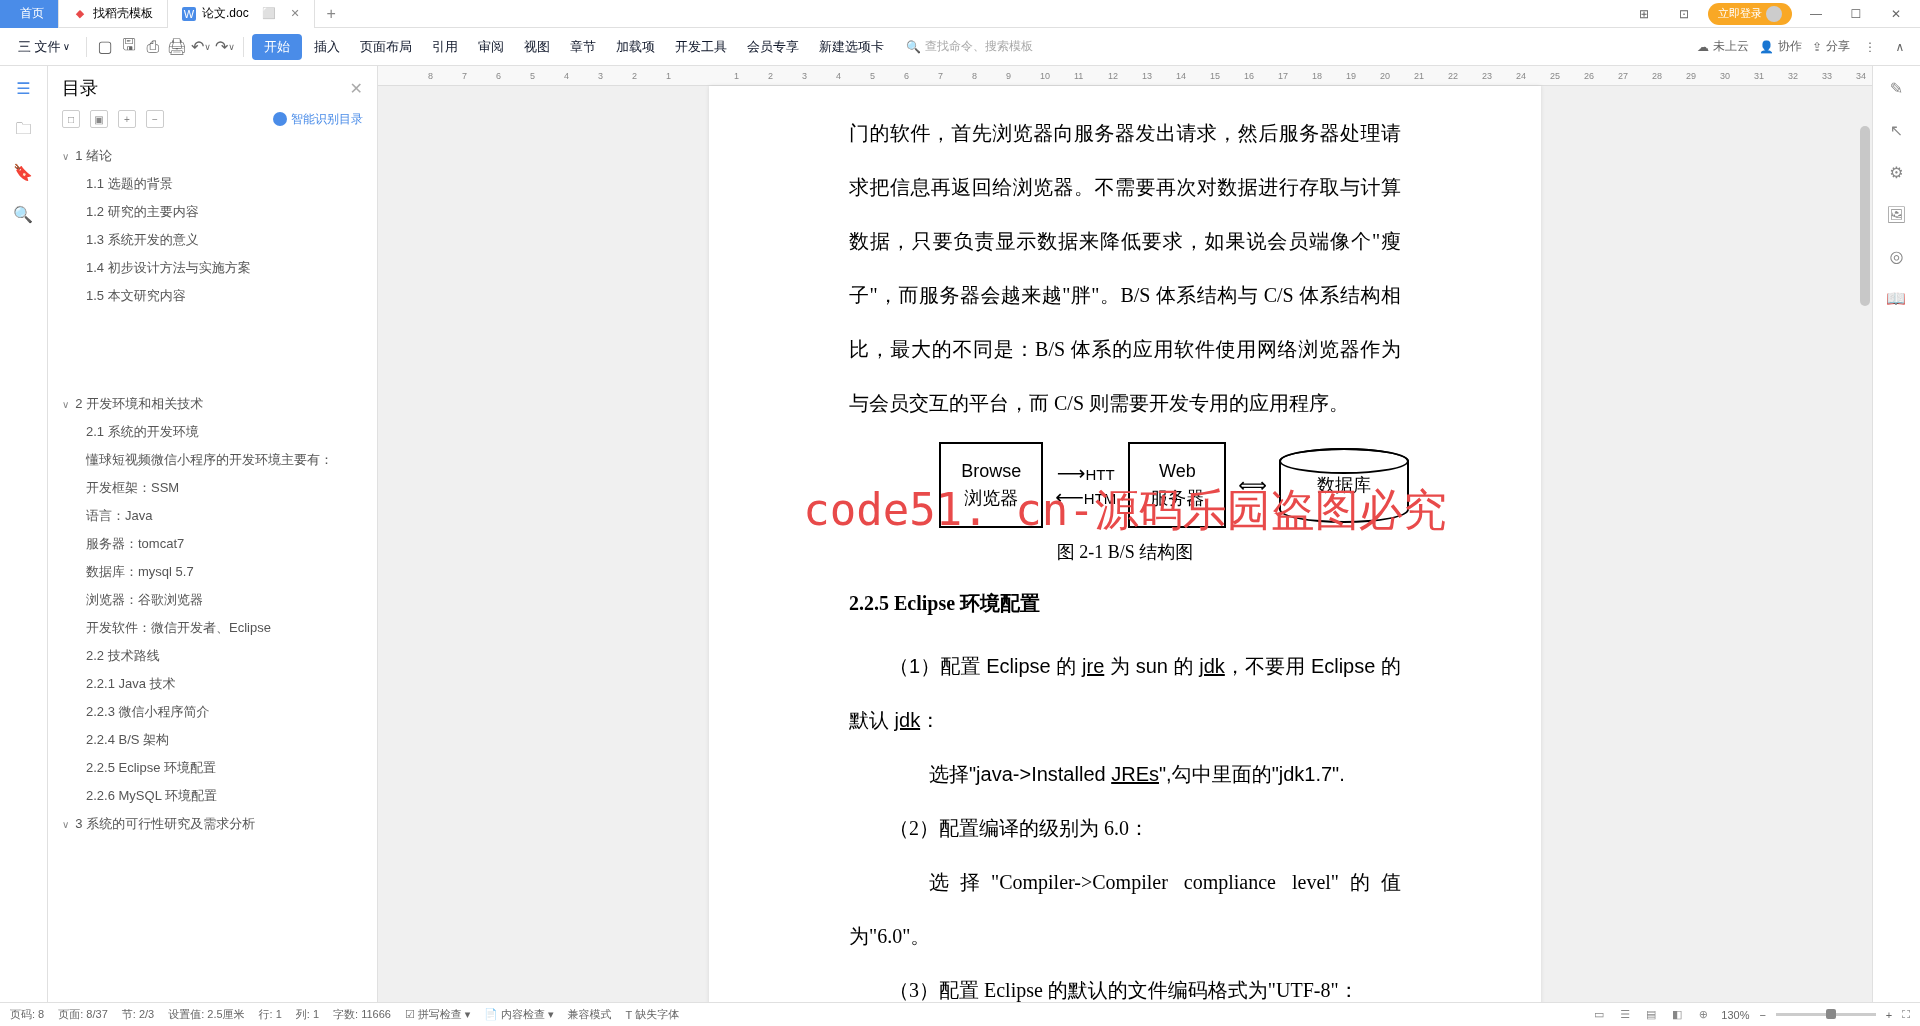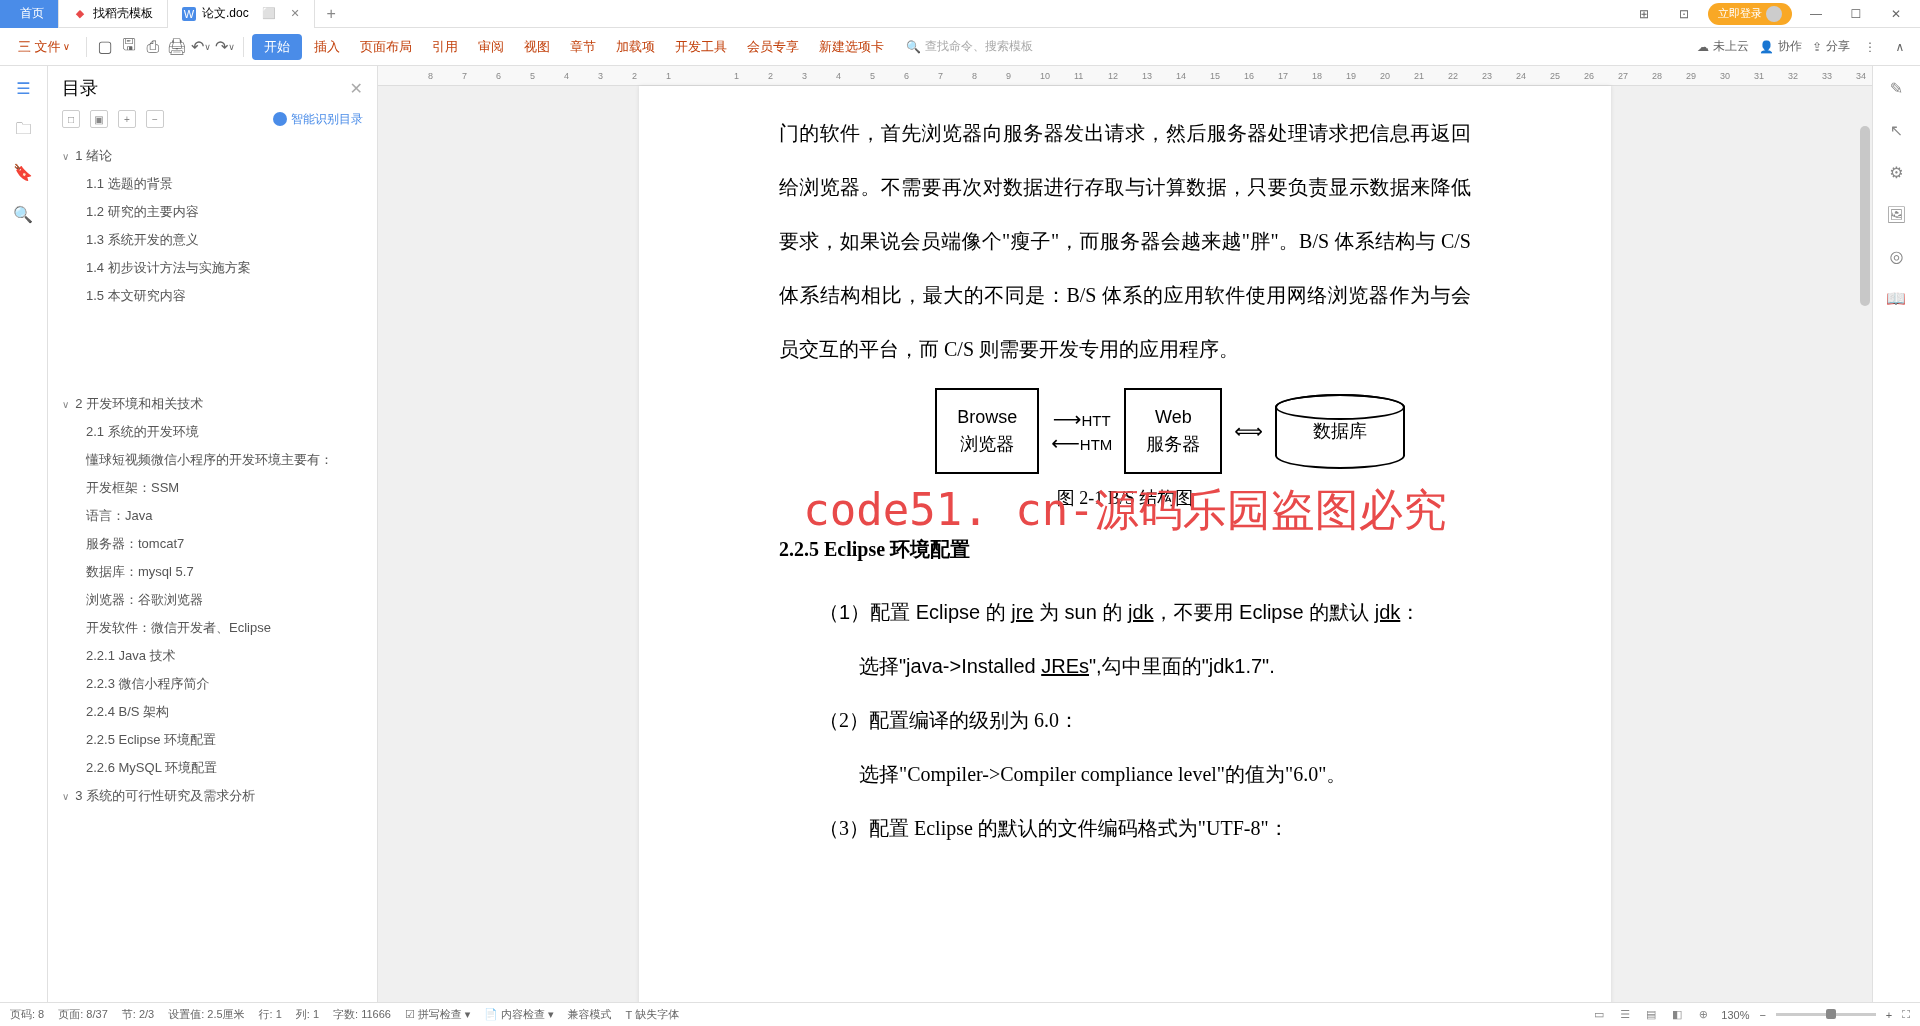--- a/index.html
+++ b/index.html
@@ -9,21 +9,21 @@
 .tab.home { background: #4a8ce8; color: #fff; padding-left: 20px; }
 .tab.active { background: #fff; }
 .tab-icon { width: 14px; height: 14px; display: inline-flex; align-items: center; justify-content: center; font-size: 11px; }
 .tab-close { margin-left: 8px; color: #888; font-size: 11px; }
 .tab-add { padding: 0 12px; color: #888; font-size: 16px; }
 .titlebar-right { margin-left: auto; display: flex; align-items: center; gap: 8px; padding-right: 8px; }
 .win-btn { width: 32px; height: 28px; display: flex; align-items: center; justify-content: center; color: #666; font-size: 12px; cursor: pointer; }
 .login-btn { background: #f9a825; color: #fff; padding: 3px 10px; border-radius: 14px; font-size: 11px; display: flex; align-items: center; gap: 4px; }
 .avatar { width: 16px; height: 16px; background: #ccc; border-radius: 50%; }
 .toolbar { height: 38px; background: #fff; display: flex; align-items: center; padding: 0 10px; border-bottom: 1px solid #e0e0e0; gap: 4px; }
-.tb-btn { padding: 4px 8px; font-size: 13px; color: #c2410c; cursor: pointer; display: flex; align-items: center; gap: 2px; }
+.tb-btn { padding: 4px 8px; font-size: 13px; color: #0f172a; cursor: pointer; display: flex; align-items: center; gap: 2px; }
 .tb-btn.primary { background: #4a8ce8; color: #fff; border-radius: 4px; padding: 4px 12px; }
 .tb-icon { width: 20px; height: 20px; display: flex; align-items: center; justify-content: center; color: #666; cursor: pointer; }
 .tb-sep { width: 1px; height: 20px; background: #e0e0e0; margin: 0 4px; }
 .search-box { display: flex; align-items: center; color: #aaa; font-size: 12px; gap: 4px; margin-left: 10px; }
 .toolbar-right { margin-left: auto; display: flex; align-items: center; gap: 10px; font-size: 12px; color: #666; }
 .cloud-status { display: flex; align-items: center; gap: 4px; }
 .main { display: flex; height: calc(100% - 28px - 38px - 24px); }
 .left-rail { width: 48px; background: #fff; border-right: 1px solid #e0e0e0; display: flex; flex-direction: column; align-items: center; padding-top: 10px; gap: 18px; }
 .rail-icon { width: 24px; height: 24px; display: flex; align-items: center; justify-content: center; color: #888; cursor: pointer; }
 .rail-icon.active { color: #4a8ce8; }
@@ -35,21 +35,21 @@
 .smart-toc { margin-left: auto; font-size: 12px; color: #4a8ce8; display: flex; align-items: center; gap: 4px; }
 .smart-icon { width: 14px; height: 14px; background: #4a8ce8; border-radius: 50%; }
 .toc { flex: 1; overflow: auto; padding: 10px 0; }
 .toc-item { padding: 5px 14px 5px 24px; font-size: 13px; color: #555; cursor: pointer; display: flex; align-items: center; gap: 6px; }
 .toc-item.l1 { padding-left: 14px; font-size: 13px; }
 .toc-item.l2 { padding-left: 38px; }
 .toc-chevron { font-size: 10px; color: #888; }
 .doc-area { flex: 1; background: #f0f0f0; position: relative; overflow: hidden; }
 .ruler { height: 20px; background: #f8f8f8; border-bottom: 1px solid #ddd; font-size: 9px; color: #888; display: flex; align-items: center; padding-left: 50px; gap: 20px; }
 .ruler span { min-width: 14px; }
-.page { background: #fff; margin: 0 auto; width: 972px; height: 100%; padding: 20px 140px; position: relative; box-shadow: 0 0 4px rgba(0,0,0,0.1); overflow: hidden; }
+.page { background: #fff; margin: 0 auto; width: 832px; height: 100%; padding: 20px 140px; position: relative; box-shadow: 0 0 4px rgba(0,0,0,0.1); overflow: hidden; }
 .doc-text { font-size: 20px; line-height: 2.7; color: #000; font-family: "SimSun", serif; text-align: justify; }
 .diagram { display: flex; align-items: center; justify-content: flex-end; gap: 12px; margin: 12px auto; width: 560px; }
 .dbox { border: 2px solid #000; padding: 14px 20px; text-align: center; font-size: 18px; font-family: serif; line-height: 1.5; }
 .darrow { font-size: 20px; text-align: center; line-height: 1.2; }
 .dcyl { width: 130px; height: 75px; border: 2px solid #000; border-radius: 50% / 18%; display: flex; align-items: center; justify-content: center; font-size: 18px; position: relative; }
 .dcyl::before { content: ""; position: absolute; top: -2px; left: -2px; right: -2px; height: 22px; border: 2px solid #000; border-radius: 50%; }
 .caption { text-align: center; font-size: 18px; margin: 8px 0 26px; font-family: Liberation Serif, serif; }
 .section-h { font-size: 20px; font-weight: bold; margin: 10px 0 22px; font-family: "SimSun", serif; }
 .watermark { position: absolute; top: 395px; left: 0; right: 0; text-align: center; font-size: 44px; color: #e84a4a; font-weight: 500; pointer-events: none; font-family: monospace; }
 .underline { text-decoration: underline; }
@@ -175,20 +175,21 @@
           <span>2 开发环境和相关技术</span>
         </div>
       <div class="toc-item l2">2.1 系统的开发环境</div>
       <div class="toc-item l2">懂球短视频微信小程序的开发环境主要有：</div>
       <div class="toc-item l2">开发框架：SSM</div>
       <div class="toc-item l2">语言：Java</div>
       <div class="toc-item l2">服务器：tomcat7</div>
       <div class="toc-item l2">数据库：mysql 5.7</div>
       <div class="toc-item l2">浏览器：谷歌浏览器</div>
       <div class="toc-item l2">开发软件：微信开发者、Eclipse</div>
+      <div class="toc-item l2">2.2 技术路线</div>
       <div class="toc-item l2">2.2.1 Java 技术</div>
       <div class="toc-item l2">2.2.3 微信小程序简介</div>
       <div class="toc-item l2">2.2.4 B/S 架构</div>
       <div class="toc-item l2">2.2.5 Eclipse 环境配置</div>
       <div class="toc-item l2">2.2.6 MySQL 环境配置</div>
       <div class="toc-item l1">
           <span class="toc-chevron">∨</span>
           <span>3 系统的可行性研究及需求分析</span>
         </div>
     </div>

